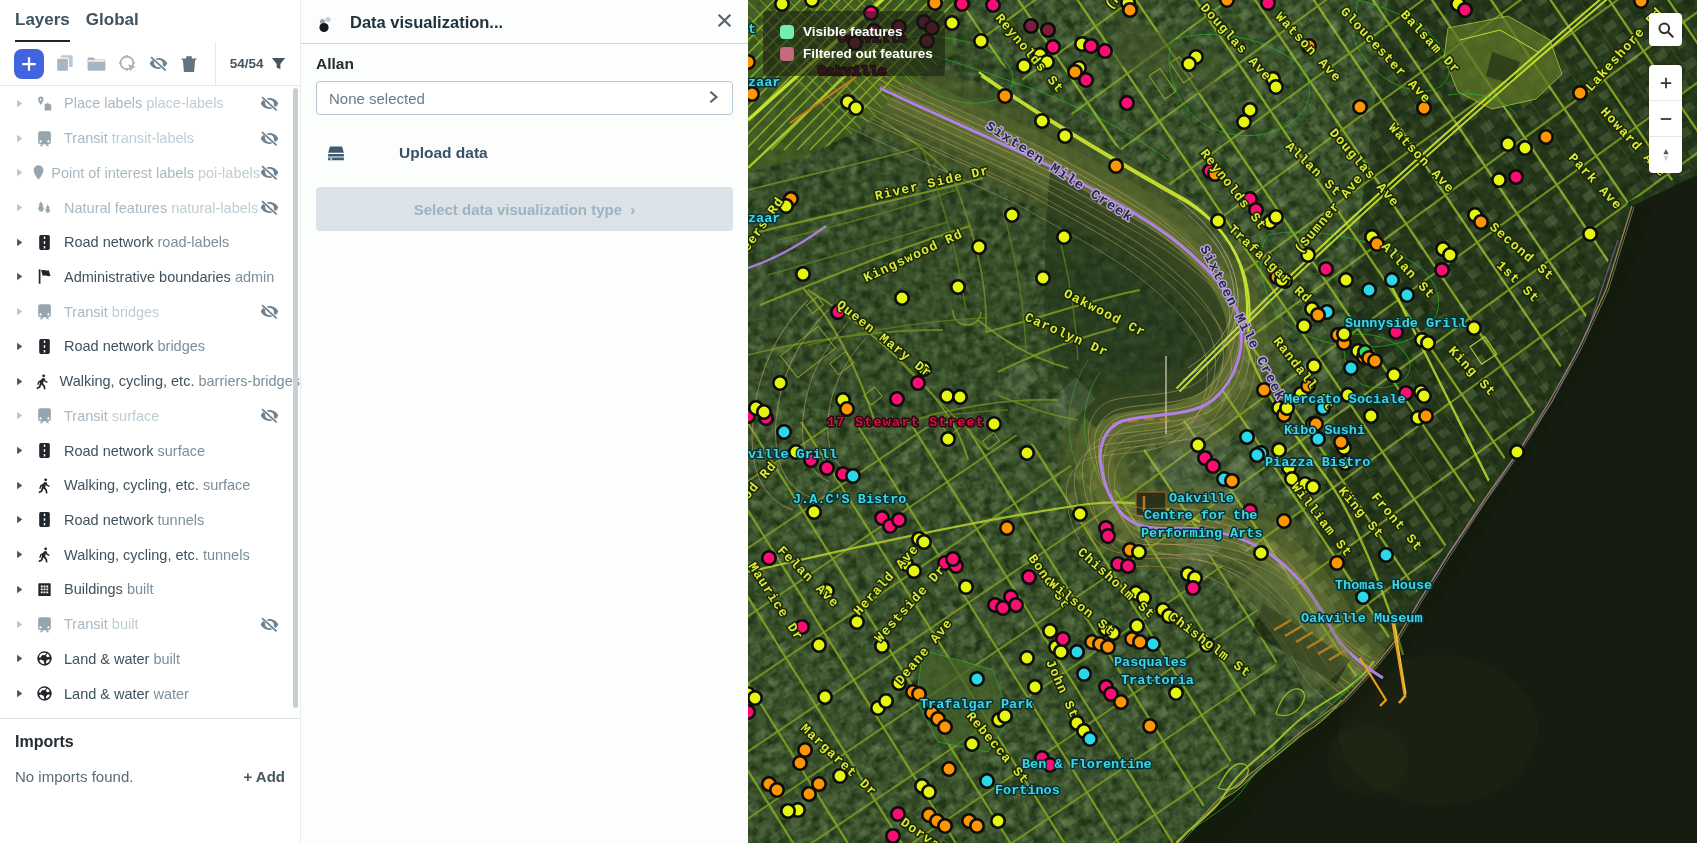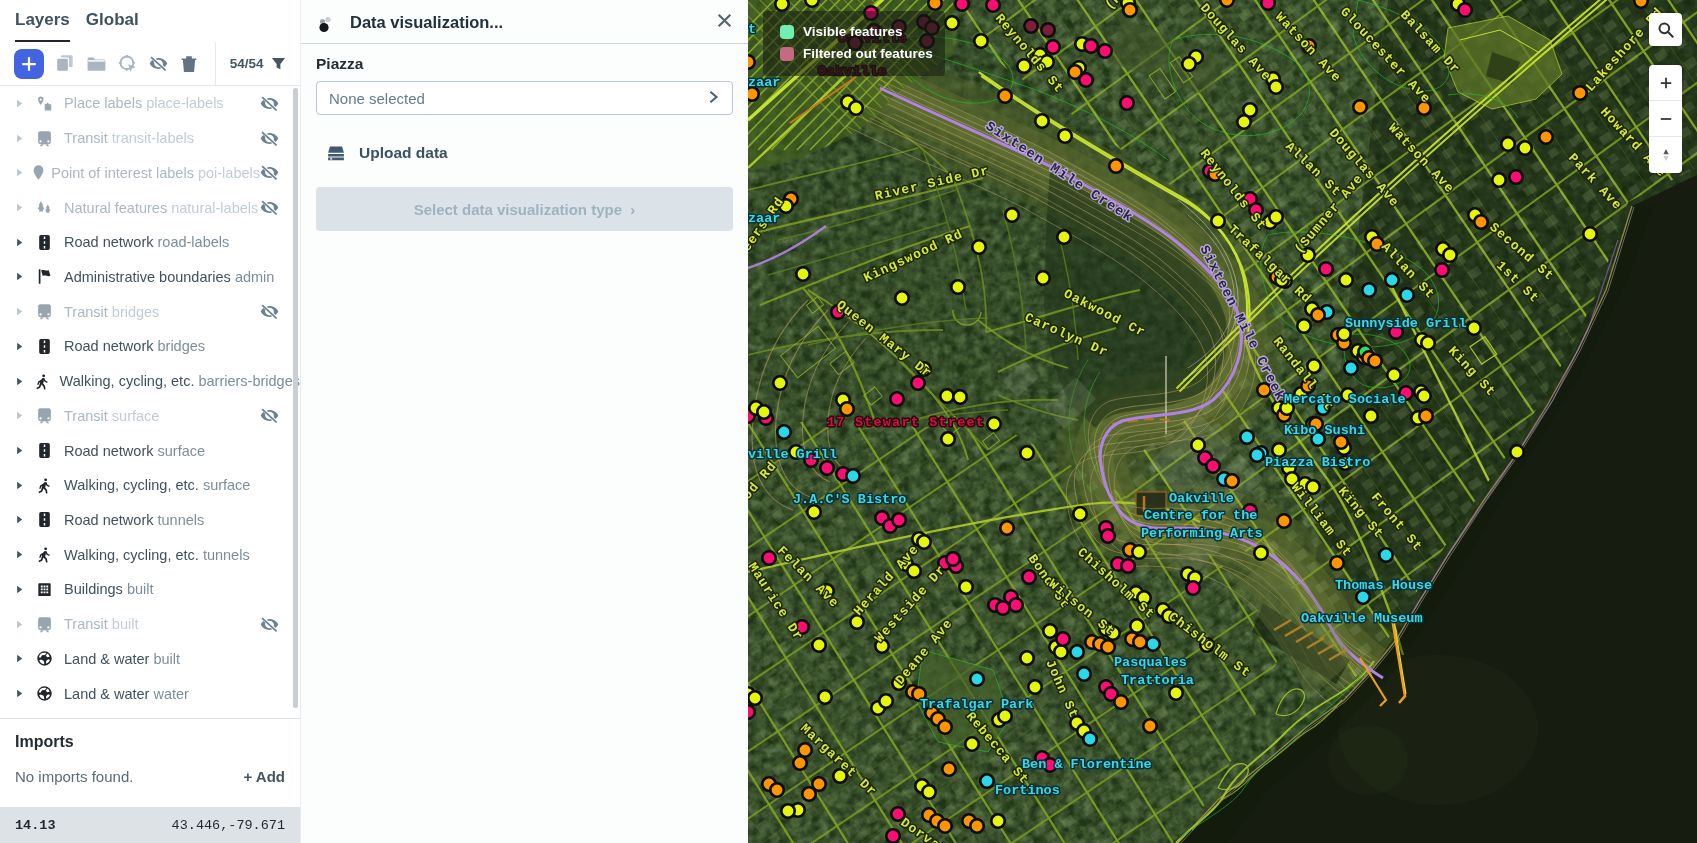--- a/index.html
+++ b/index.html
@@ -31,21 +31,21 @@
 
 .mhead { display:flex; align-items:center; padding:10px 15px 9px 15px; border-bottom:1px solid #ccd6dd; }
 .mtitle { font-size:16.5px; font-weight:bold; color:#21323e; margin-left:10px;text-align:center; }
 .mx { margin-left:auto; }
 .mtabs { padding:11px 15px 0; border-bottom:1px solid #ccd6dd; }
 .mtab { display:inline-block; font-size:15.5px; margin-right:16px; padding-bottom:13px; }
 .msec { padding:0 15px; }
 .srch { font-size:15.5px; font-weight:bold; color:#242d33; margin:11px 0 8px; }
 .selbox { height:34px; border:1px solid #b9c7d2; border-radius:4px; background:#fff; display:flex; align-items:center; padding:0 12px; font-size:15px; color:#667b8c; }
 .selbox .chev { margin-left:auto; }
-.upl { display:flex; align-items:center; margin:29px 0 0 11px; }
+.upl { display:flex; align-items:center; margin:29px 0 0 11px;gap:40px; }
 .upl b { font-size:15.5px; color:#3a5166; margin-left:14px; }
 .disbtn { margin-top:25px; height:44px; background:#dce3e8; border-radius:4px; display:flex; align-items:center; justify-content:center; font-size:15px; font-weight:bold; color:#9fb2bf; }
 
 .legend { position:absolute; left:15px; top:11px; width:182px; height:65px; background:rgba(22,28,20,0.55); border-radius:4px; padding:13px 0 0 17px; z-index:5; }
 .lgrow { display:flex; align-items:center; margin-bottom:7px; }
 .lgdot { width:14px; height:14px; border-radius:4px; margin-right:9px; }
 .lgtxt { font-size:13.5px; font-weight:bold; color:#fff; }
 .mapbtn { position:absolute; background:#fff; border-radius:4px; box-shadow:0 0 0 1.5px rgba(0,0,0,0.08); z-index:5; }
 #searchbtn { right:15px; top:13px; width:33px; height:33px; display:flex; align-items:center; justify-content:center; }
 #zoomctl { right:15px; top:65px; width:33px; }
@@ -390,39 +390,35 @@
       </div>
     <div class="scroll"></div>
   </div>
   <div class="imports">
     <div class="imp-h">Imports</div>
     <div class="imp-row">
         <span>No imports found.</span>
         <span class="add">+ Add</span>
       </div>
   </div>
-  <div class="statusbar">
-      <b>14.13</b>
-      <span class="coord">43.446,-79.671</span>
-    </div>
 </div>
 <div id="mid">
   <div class="mhead">
     <svg width="24" height="24" viewBox="0 0 24 24">
         <circle cx="6.5" cy="11.5" r="2.6" fill="#97a5ae"></circle>
         <circle cx="12" cy="9.5" r="2.6" fill="#c6ced4"></circle>
         <circle cx="8" cy="17.5" r="4.6" fill="#14181b"></circle>
       </svg>
     <span class="mtitle">Data visualization...</span>
     <span class="mx"><svg width="17" height="17" viewBox="0 0 16 16" stroke="#51646f" stroke-width="2">
           <path d="M2.5 2.5l11 11M13.5 2.5l-11 11"></path>
         </svg></span>
   </div>
   <div class="msec">
-    <div class="srch">Piazza</div>
+    <div class="srch">Allan</div>
     <div class="selbox">None selected<span class="chev"><svg width="14" height="14" viewBox="0 0 16 16" fill="none" stroke="#4a6274" stroke-width="2.4">
             <path d="M5 2l7 6-7 6"></path>
           </svg></span></div>
     <div class="upl">
         <svg width="18" height="18" viewBox="0 0 16 16" fill="#3e5a70">
           <path d="M2.6 2.2h10.8l1.6 5.6H1z M1 8.8h14v2.2H1z M1 12h14v2.4H1z"></path>
           <path fill="#fff" d="M2.8 12.6h1.8v1.2H2.8z"></path>
         </svg>
         <b>Upload data</b>
       </div>

